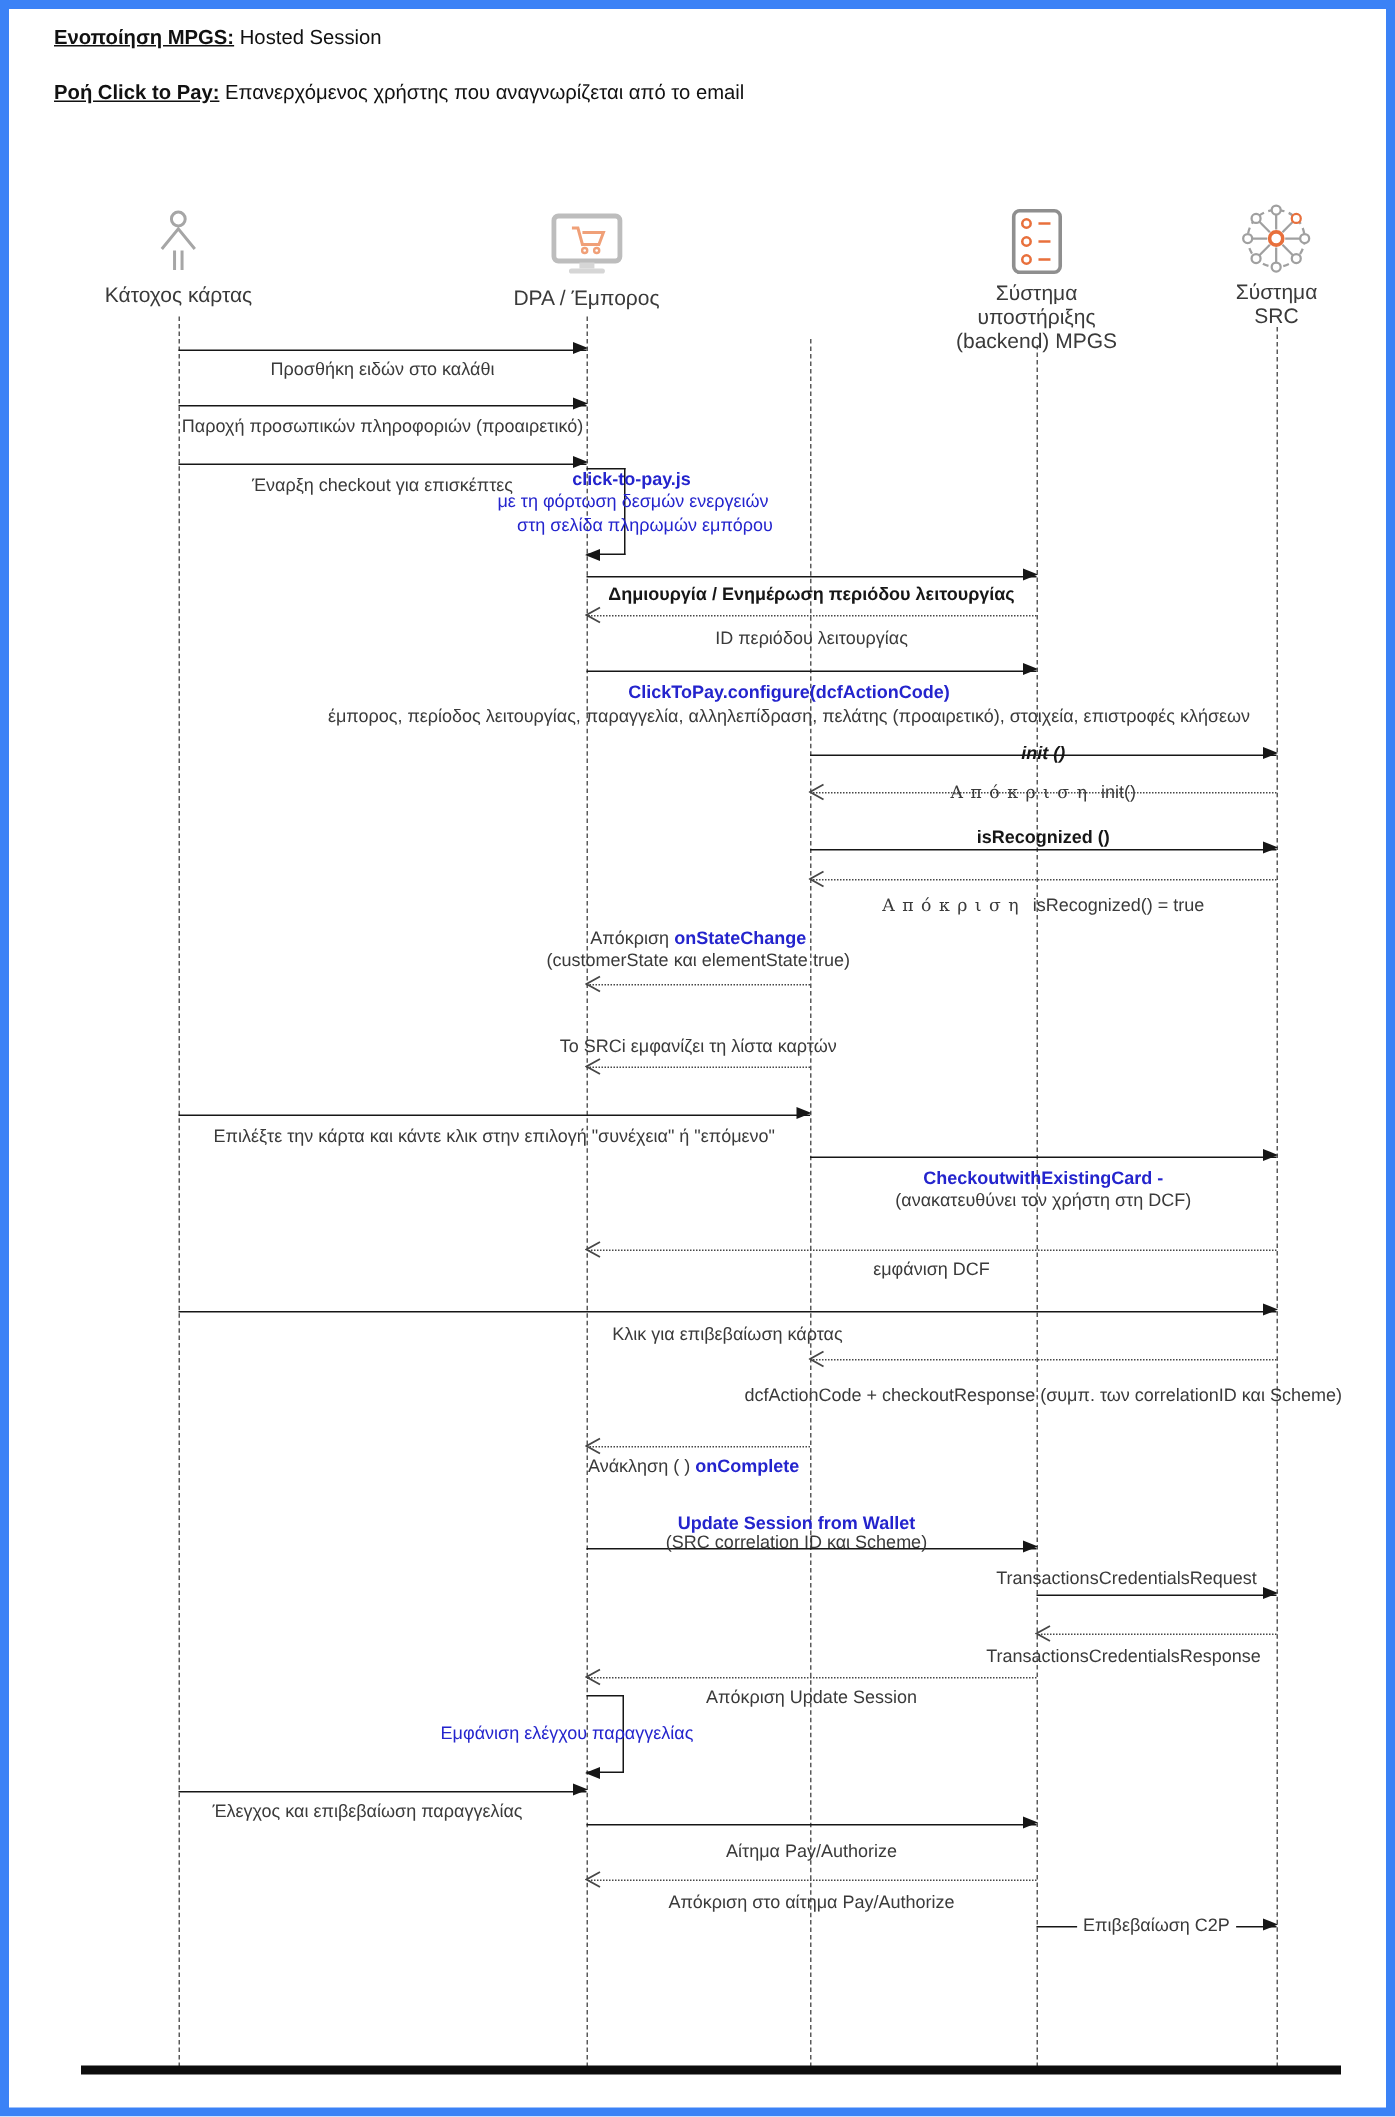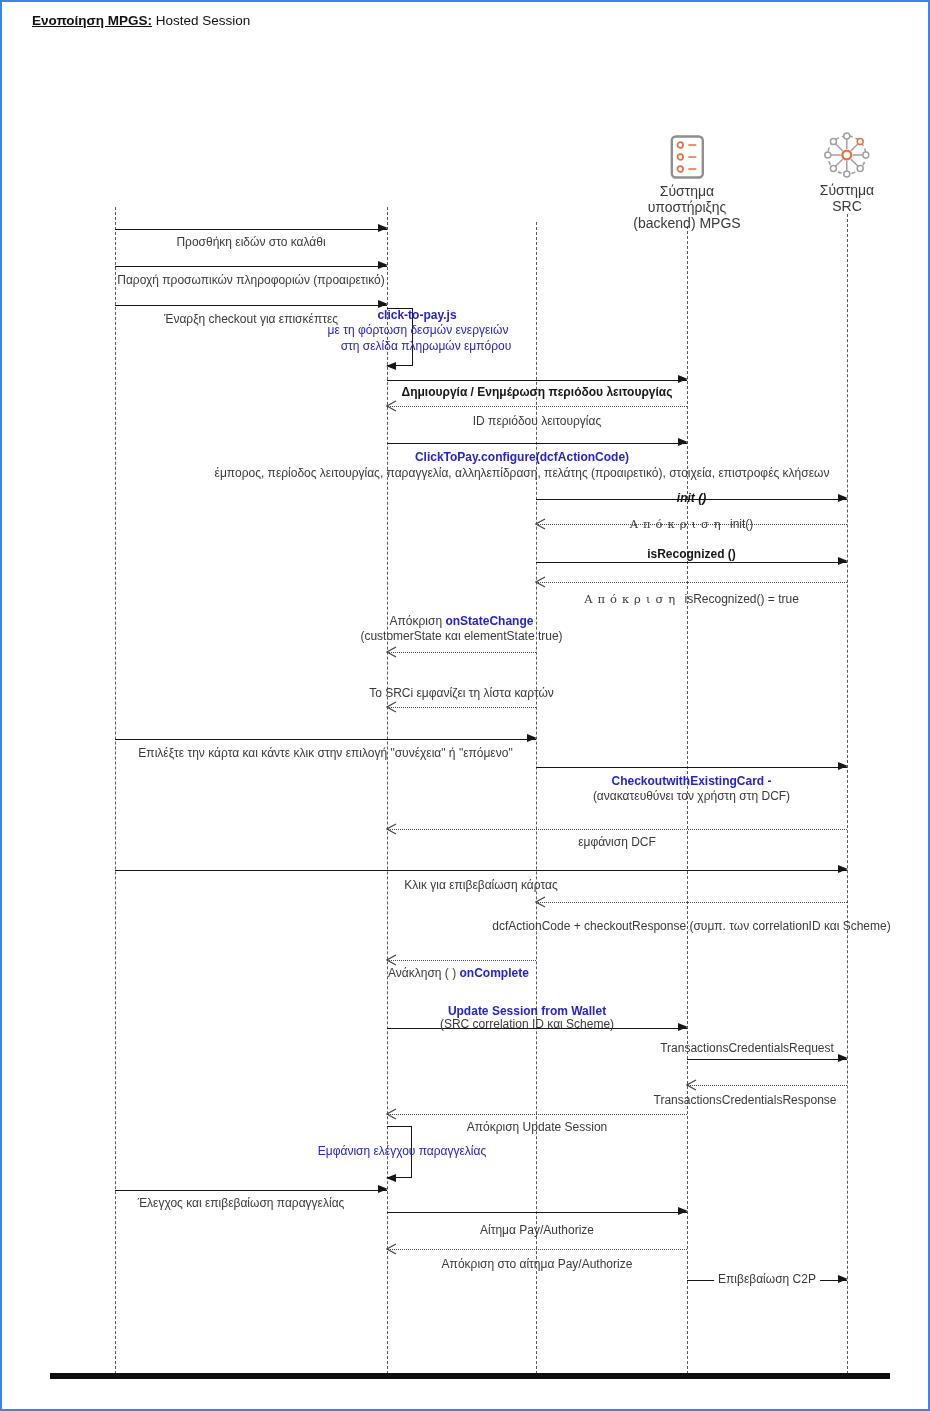--- a/index.html
+++ b/index.html
@@ -1,16 +1,16 @@
 <!DOCTYPE html>
 <html><head>
 <meta charset="utf-8">
 <style>
   html,body{margin:0;padding:0;background:#fff;}
-  .page{position:relative;width:930px;height:1411px;background:#fff;border:2px solid #3b82f6;box-sizing:border-box;
+  .page{position:relative;width:930px;height:1411px;background:#fff;border:6px solid #3b82f6;box-sizing:border-box;
         font-family:"Liberation Sans",sans-serif;overflow:hidden;}
   .hline{position:absolute;left:30px;font-size:13.5px;color:#111;white-space:nowrap;}
   .hlabel{font-weight:bold;text-decoration:underline;}
   .actor{position:absolute;transform:translateX(-50%);text-align:center;}
   .actor-name{font-size:14px;color:#3a3a3a;line-height:16px;white-space:nowrap;}
   .ll{position:absolute;width:0;border-left:1.3px dashed #5a5a5a;}
   .msg{position:absolute;}
   .ln{position:absolute;left:0;right:0;top:0;height:0;}
   .solid{border-top:1.5px solid #161616;}
   .dot{border-top:1.6px dotted #474747;}
@@ -31,28 +31,50 @@
   svg{display:block;margin:0 auto;}
 </style>
 </head>
 <body>
 
 <div class="page">
 
   <div class="hline" style="top:11px;">
     <span class="hlabel">Ενοποίηση MPGS:</span><span> Hosted Session</span>
   </div>
+  <div class="hline" style="top:48px;">
+    <span class="hlabel">Ροή Click to Pay:</span><span> Επανερχόμενος χρήστης που αναγνωρίζεται από το email</span>
+  </div>
 
   <div class="ll" style="left:113px;top:205px;height:1167px;"></div>
   <div class="ll" style="left:385px;top:205px;height:1167px;"></div>
   <div class="ll" style="left:534px;top:220px;height:1152px;"></div>
   <div class="ll" style="left:685px;top:224px;height:1148px;"></div>
   <div class="ll" style="left:845px;top:212px;height:1160px;"></div>
 
-
+  <div class="actor" style="left:113px;top:134px;">
+    <svg width="32" height="44" viewBox="0 0 32 44">
+      <circle cx="16" cy="6" r="4.6" fill="none" stroke="#a6a6a6" stroke-width="2"></circle>
+      <path d="M5 26 L16 12.5 L27 26" fill="none" stroke="#a6a6a6" stroke-width="2"></path>
+      <path d="M13.5 27 V40 M18.5 27 V40" fill="none" stroke="#a6a6a6" stroke-width="2"></path>
+    </svg>
+    <div class="actor-name" style="margin-top:4px;">Κάτοχος κάρτας</div>
+  </div>
+
+  <div class="actor" style="left:385px;top:136px;">
+    <svg width="50" height="42" viewBox="0 0 50 42">
+      <rect x="3" y="2" width="44" height="30" rx="3" fill="none" stroke="#bdbdbd" stroke-width="3.2"></rect>
+      <path d="M15 10 h4 l3 11 h11 l3 -8 h-14" fill="none" stroke="#f0a078" stroke-width="2"></path>
+      <circle cx="23.5" cy="25" r="1.7" fill="none" stroke="#f0a078" stroke-width="1.6"></circle>
+      <circle cx="31.5" cy="25" r="1.7" fill="none" stroke="#f0a078" stroke-width="1.6"></circle>
+      <rect x="20" y="33" width="10" height="4" fill="#d6d6d6"></rect>
+      <rect x="13" y="37" width="24" height="3.4" rx="1.7" fill="#d6d6d6"></rect>
+    </svg>
+    <div class="actor-name" style="margin-top:6px;">DPA / Έμπορος</div>
+  </div>
 
 
   <div class="actor" style="left:685px;top:132px;">
     <svg width="36" height="46" viewBox="0 0 36 46">
       <rect x="2.5" y="2.5" width="31" height="41" rx="4" fill="none" stroke="#8f8f8f" stroke-width="2.4"></rect>
       <circle cx="11" cy="11" r="2.8" fill="none" stroke="#e8703c" stroke-width="1.7"></circle>
       <line x1="19" y1="11" x2="27" y2="11" stroke="#e8703c" stroke-width="1.7"></line>
       <circle cx="11" cy="23" r="2.8" fill="none" stroke="#e8703c" stroke-width="1.7"></circle>
       <line x1="19" y1="23" x2="27" y2="23" stroke="#e8703c" stroke-width="1.7"></line>
       <circle cx="11" cy="35" r="2.8" fill="none" stroke="#e8703c" stroke-width="1.7"></circle>
@@ -251,21 +273,21 @@
     <div class="ln dot"></div>
     <svg class="chev-l" width="11" height="12" viewBox="0 0 11 12">
         <path d="M10 1 L1 6 L10 11" fill="none" stroke="#474747" stroke-width="1.2"></path>
       </svg>
     <div class="lbl ctr" style="top:6px;">Απόκριση Update Session</div>
   </div>
 
   <div class="loop" style="left:385px;top:1124px;width:24px;height:50px;">
     <div class="tri-l" style="top:auto;bottom:-5px;"></div>
   </div>
-  <div class="lbl bluereg" style="left:400px;top:1142px;transform:translateX(-50%);">Εμφάνιση ελέγχου παραγγελίας</div>
+  <div class="lbl bluereg" style="left:372px;top:1142px;transform:translateX(-50%);">Εμφάνιση ελέγχου παραγγελίας</div>
 
   <div class="msg" style="left:113px;top:1188px;width:272px;">
     <div class="ln solid"></div>
       <div class="tri-r"></div>
     <div class="lbl ctr" style="top:6px;margin-left:-10px;">Έλεγχος και επιβεβαίωση παραγγελίας</div>
   </div>
 
   <div class="msg" style="left:385px;top:1210px;width:300px;">
     <div class="ln solid"></div>
       <div class="tri-r"></div>

